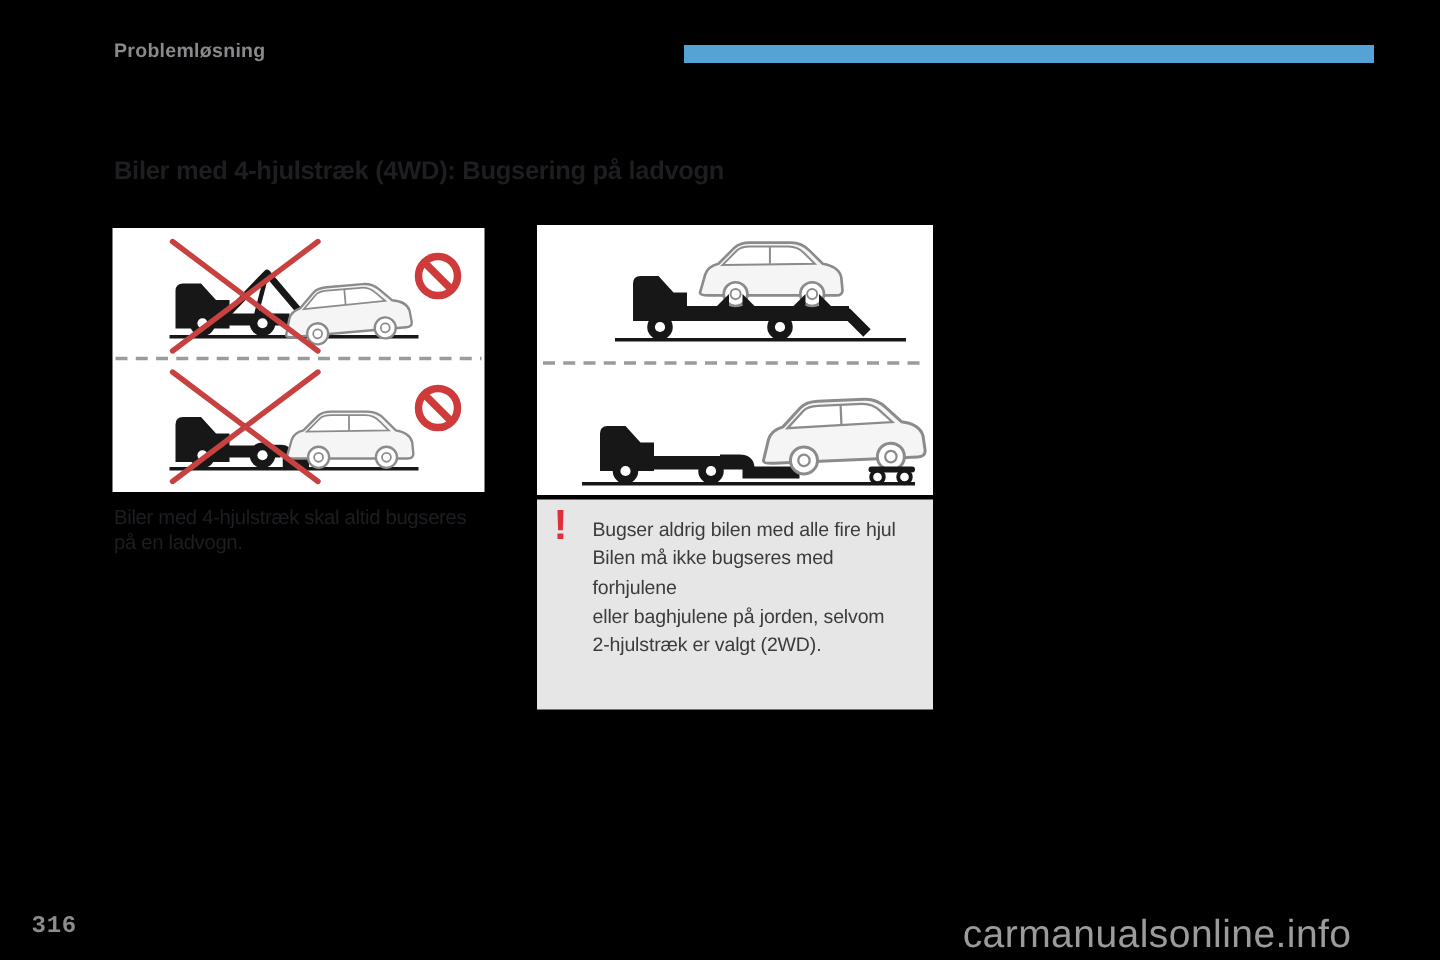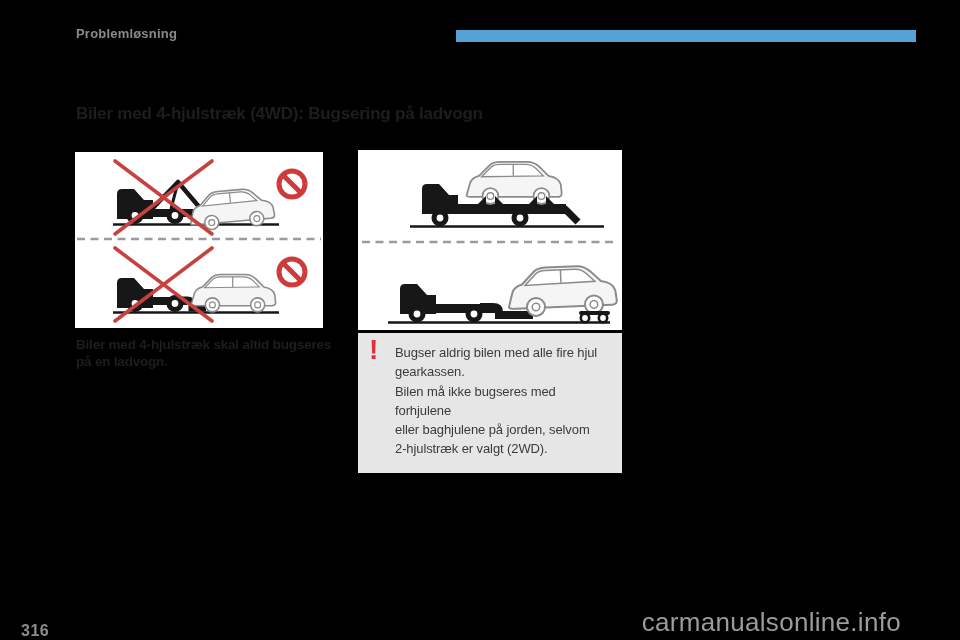--- a/index.html
+++ b/index.html
@@ -17,38 +17,38 @@
   }
   .title{
     position:absolute;left:76px;top:104px;margin:0;
     font-size:17px;font-weight:bold;color:#1d1d22;letter-spacing:-0.2px;
   }
   .panel{position:absolute;background:#ffffff;}
   .panel-left{left:75px;top:152px;width:248px;height:176px;}
   .panel-right{left:358px;top:150px;width:264px;height:180px;}
   .caption{
     position:absolute;left:76px;top:337px;width:270px;
-    font-size:13.5px;font-weight:bold;color:#1d1d22;
+    font-size:13.5px;font-weight:normal;color:#1d1d22;
     line-height:16.5px;letter-spacing:-0.2px;
   }
   .warning-box{
     position:absolute;left:358px;top:333px;width:264px;height:140px;
     background:#e6e6e6;
   }
   .warning-bang{
     position:absolute;left:11px;top:3px;
     font-size:28px;font-weight:bold;color:#e02f3c;line-height:28px;
   }
   .warning-text{
     position:absolute;left:37px;top:10px;width:218px;
     font-size:13px;color:#3b3b3b;line-height:19.3px;letter-spacing:-0.1px;
   }
   .page-number{
-    position:absolute;left:21px;top:622px;
-    font-size:16px;font-weight:bold;color:#8c8c8c;letter-spacing:0.5px;
+    position:absolute;left:21px;top:608px;
+    font-size:16px;font-weight:bold;color:#8c8c8c;letter-spacing:0.5px;font-family:Liberation Mono, monospace;
   }
   .watermark{
     position:absolute;right:15px;top:607px;
     font-size:26px;color:#9b9b9b;letter-spacing:0.3px;
   }
   svg{display:block;}
   .ground{stroke:#171717;stroke-width:2.4;}
   .dash{stroke:#9b9b9b;stroke-width:2.4;stroke-dasharray:8 5.5;}
   .blk{fill:#171717;}
   .crane{stroke:#171717;stroke-width:4.5;fill:none;stroke-linejoin:round;}
@@ -179,21 +179,20 @@
 
   <div class="caption">
     <span>Biler med 4-hjulstræk skal altid bugseres</span><br>
     <span>på en ladvogn.</span>
   </div>
 
   <div class="warning-box">
     <span class="warning-bang" style="color: rgb(224, 47, 60);">!</span>
     <div class="warning-text">
       <div>Bugser aldrig bilen med alle fire hjul</div>
-      <div>gearkassen.</div>
       <div>Bilen må ikke bugseres med forhjulene</div>
       <div>eller baghjulene på jorden, selvom</div>
       <div>2-hjulstræk er valgt (2WD).</div>
     </div>
   </div>
 
   <div class="page-number">316</div>
 
   <div class="watermark">carmanualsonline.info</div>
 

